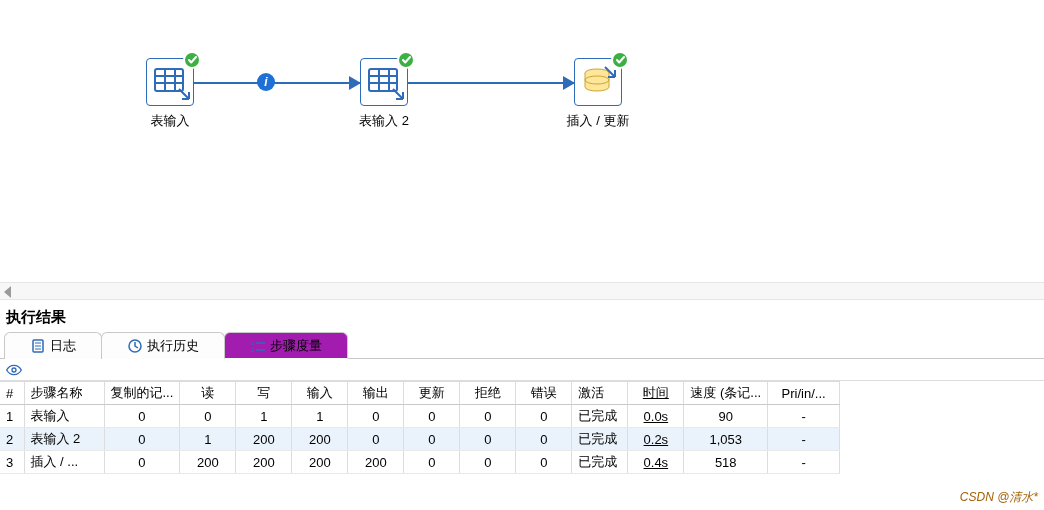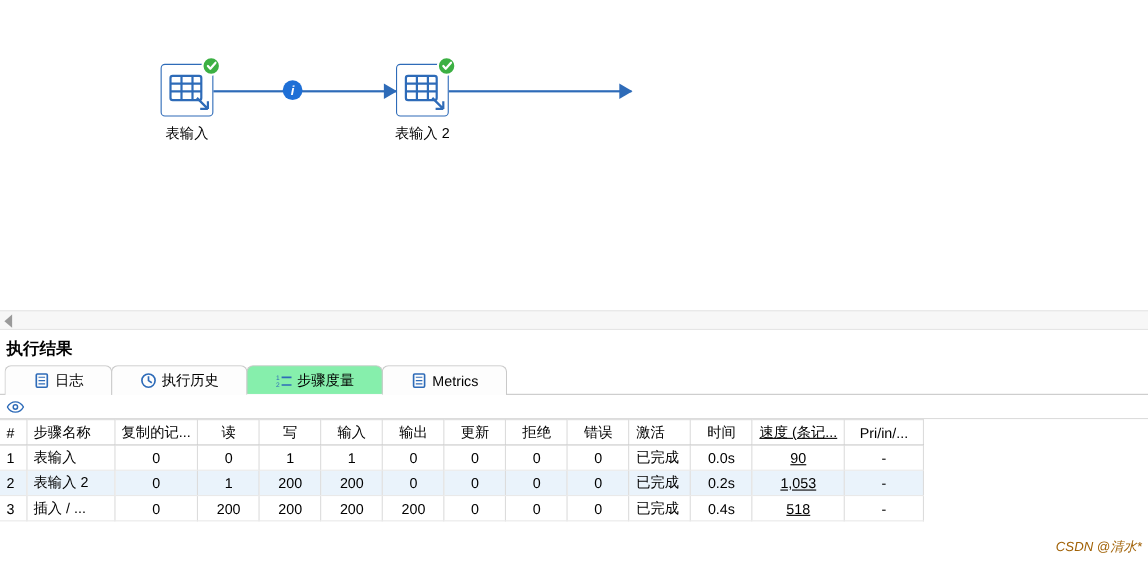--- a/index.html
+++ b/index.html
@@ -122,21 +122,21 @@
     border-top-left-radius: 6px;
     border-top-right-radius: 6px;
     background: #fdfdfd;
     font-size: 13px;
     position: relative;
     bottom: -1px;
     cursor: default;
   }
   .tab + .tab { margin-left: -1px; }
   .tab.active {
-    background: #86efac;
+    background: #a21caf;
     border-bottom: 1px solid #fff;
     z-index: 2;
     text-align: right;
   }
   .tab-icon { width: 16px; height: 16px; display: inline-flex; align-items:center; justify-content:center; }
   .eye-row {
     border-bottom: 1px solid #dcdcdc;
     padding: 2px 6px;
     height: 22px;
     display:flex; align-items:center;
@@ -170,22 +170,22 @@
   .col-name { width: 80px; }
   .col-copy { width: 72px; }
   .col-read { width: 56px; }
   .col-write{ width: 56px; }
   .col-in   { width: 56px; }
   .col-out  { width: 56px; }
   .col-upd  { width: 56px; }
   .col-rej  { width: 56px; }
   .col-err  { width: 56px; }
   .col-act  { width: 56px; }
-  .col-time { width: 56px; }
-  .col-speed{ width: 80px; text-decoration: underline; }
+  .col-time { width: 56px; text-decoration: underline; }
+  .col-speed{ width: 80px; }
   .col-pri  { width: 72px; }
   .watermark {
     position:absolute;
     right:6px; bottom:4px;
     color:#a16207;
     font-size:12px;
     font-style:italic;
     pointer-events:none;
   }
 </style>
@@ -206,20 +206,30 @@
     <div class="node" style="left: 344px; top: 58px;">
       <div class="node-icon-wrap"><svg class="node-table-svg" viewBox="0 0 48 48">
           <use href="#ico-table-input"></use>
         </svg><span class="check-badge">
           <svg viewBox="0 0 10 10">
             <use href="#ico-check"></use>
           </svg>
         </span></div>
       <div class="node-label">表输入 2</div>
     </div>
+    <div class="node" style="left: 558px; top: 58px;">
+      <div class="node-icon-wrap"><svg class="node-table-svg" viewBox="0 0 48 48">
+          <use href="#ico-insert-update"></use>
+        </svg><span class="check-badge">
+          <svg viewBox="0 0 10 10">
+            <use href="#ico-check"></use>
+          </svg>
+        </span></div>
+      <div class="node-label">插入 / 更新</div>
+    </div>
     <div class="arrow" style="left: 194px; top: 82px; width: 166px;">
       <div class="arrow-head"></div>
       <div class="info-badge" style="left: 63px; top: -9px;">i</div>
     </div>
     <div class="arrow" style="left: 408px; top: 82px; width: 166px;">
       <div class="arrow-head"></div>
     </div>
   </div>
 
 <div class="hscroll-stub">
@@ -245,28 +255,20 @@
       </span>
       <span>执行历史</span>
     </div>
     <div class="tab active">
       <span class="tab-icon">
         <svg viewBox="0 0 16 16" width="16" height="16">
           <use href="#ico-list-num"></use>
         </svg>
       </span>
       <span>步骤度量</span>
-    </div>
-    <div class="tab">
-      <span class="tab-icon">
-        <svg viewBox="0 0 16 16" width="16" height="16">
-          <use href="#ico-doc"></use>
-        </svg>
-      </span>
-      <span>Metrics</span>
     </div>
   </div>
 
 <div class="eye-row">
   <span class="tab-icon">
     <svg viewBox="0 0 24 24" width="16" height="16">
         <path fill="none" stroke="#2e6bb8" stroke-width="2" d="M1 12s4-7 11-7 11 7 11 7-4 7-11 7S1 12 1 12z"></path>
         <circle cx="12" cy="12" r="3" fill="none" stroke="#2e6bb8" stroke-width="2"></circle>
       </svg>
   </span>

